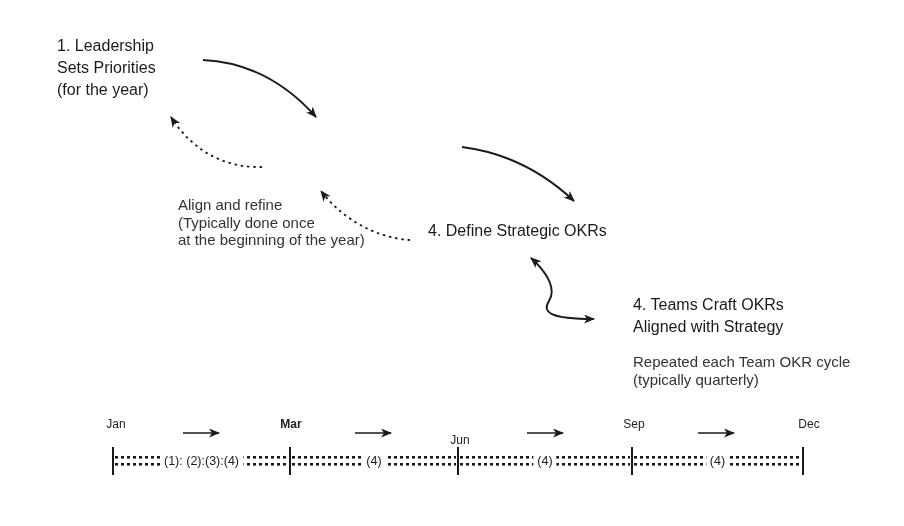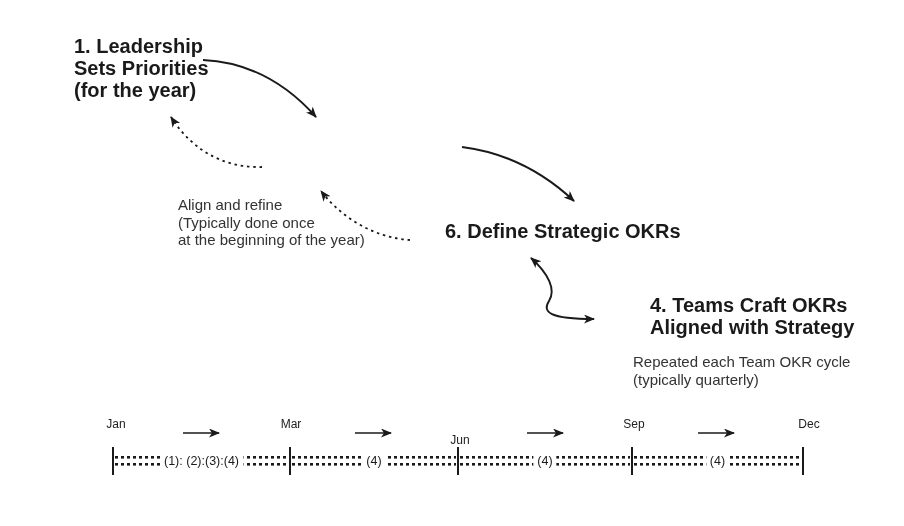--- a/index.html
+++ b/index.html
@@ -24,26 +24,25 @@
     pointer-events: none;
   }
   .arrows .solid  { fill: none; stroke: var(--ink); stroke-width: 2; }
   .arrows .dashed { fill: none; stroke: var(--ink); stroke-width: 1.8; stroke-dasharray: 2.5 3.8; }
   .arrows .cycle  { fill: none; stroke: var(--ink); stroke-width: 1.9; }
   .arrows .tl     { fill: none; stroke: var(--ink); stroke-width: 1.6; }
   #ah path { fill: var(--ink); }
 
   .step {
     position: absolute;
-    font-weight: bold;
-    font-size: 20px;
+    font-weight: normal;
+    font-size: 16px;
     line-height: 22px;
     color: var(--ink);
     white-space: pre-line;
-    margin-left: 17px;
   }
   .note {
     position: absolute;
     font-size: 15px;
     line-height: 17.5px;
     color: var(--note-text);
     white-space: pre-line;
   }
   .month {
     position: absolute;
@@ -104,32 +103,32 @@
 
     <path class="tl" d="M 183 433 H 219" marker-end="url(#ah)"></path>
     <path class="tl" d="M 355 433 H 391" marker-end="url(#ah)"></path>
     <path class="tl" d="M 527 433 H 563" marker-end="url(#ah)"></path>
     <path class="tl" d="M 698 433 H 734" marker-end="url(#ah)"></path>
   </svg>
 
   <div class="step" style="left:57px;  top:35px;">1. Leadership
 Sets Priorities
 (for the year)</div>
-  <div class="step" style="left:428px; top:220px;">6. Define Strategic OKRs</div>
+  <div class="step" style="left:428px; top:220px;">4. Define Strategic OKRs</div>
   <div class="step" style="left:633px; top:294px;">4. Teams Craft OKRs
 Aligned with Strategy</div>
 
   <div class="note" style="left:178px; top:196px;">Align and refine
 (Typically done once
 at the beginning of the year)</div>
   <div class="note" style="left:633px; top:353px;">Repeated each Team OKR cycle
 (typically quarterly)</div>
 
   <span class="month" style="left:116px;">Jan</span>
-  <span class="month" style="left:291px;">Mar</span>
+  <span class="month" style="left:291px;font-weight:bold;">Mar</span>
   <span class="month" style="left:460px;margin-top:16px;">Jun</span>
   <span class="month" style="left:634px;">Sep</span>
   <span class="month" style="left:801px;margin-left:8px;">Dec</span>
 
   <div class="tick" style="left:112px;"></div>
   <div class="tick" style="left:289px;"></div>
   <div class="tick" style="left:457px;"></div>
   <div class="tick" style="left:631px;"></div>
   <div class="tick" style="left:802px;"></div>
 

